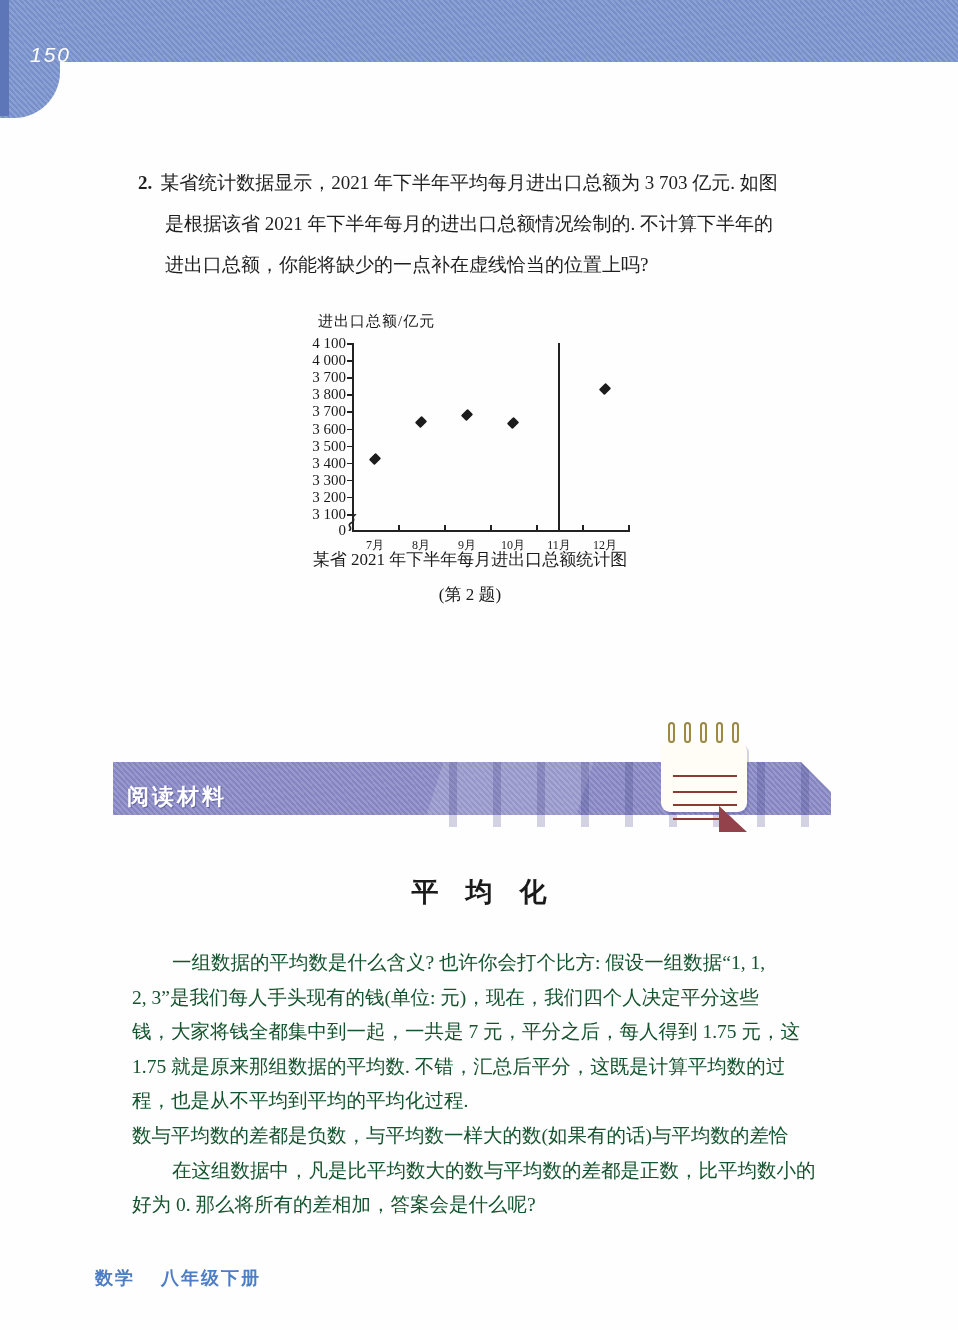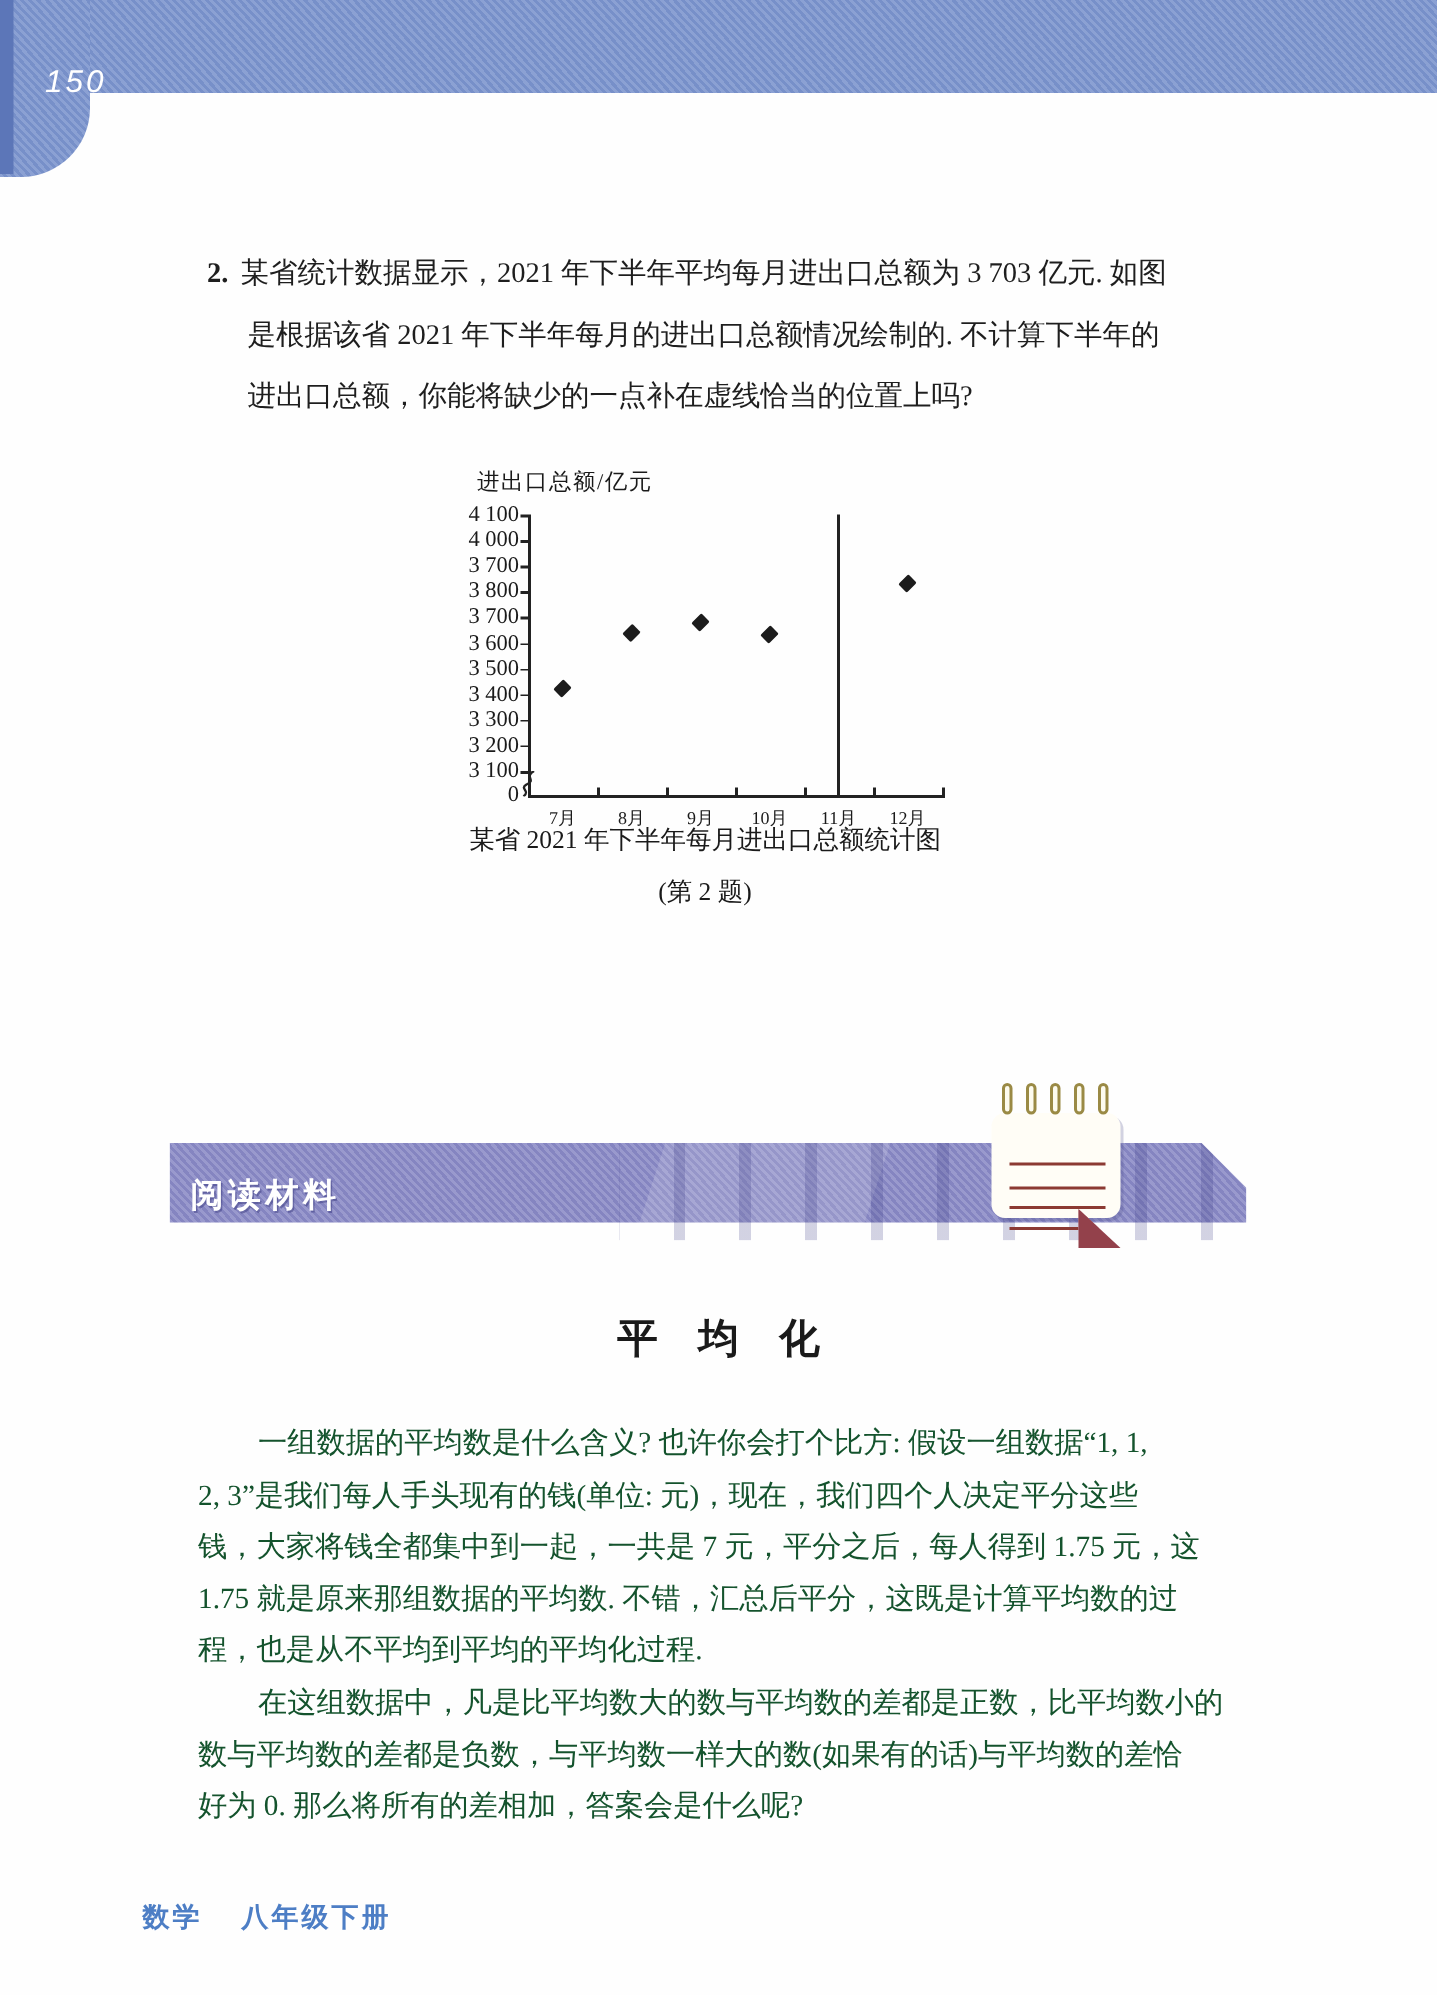--- a/index.html
+++ b/index.html
@@ -229,22 +229,22 @@
   <div class="reading-title">平　均　化</div>
   <div class="reading-body">
     <div>
         <div class="tline indent">一组数据的平均数是什么含义? 也许你会打个比方: 假设一组数据“1, 1,</div>
         <div class="tline">2, 3”是我们每人手头现有的钱(单位: 元)，现在，我们四个人决定平分这些</div>
         <div class="tline">钱，大家将钱全都集中到一起，一共是 7 元，平分之后，每人得到 1.75 元，这</div>
         <div class="tline">1.75 就是原来那组数据的平均数. 不错，汇总后平分，这既是计算平均数的过</div>
         <div class="tline">程，也是从不平均到平均的平均化过程.</div>
       </div>
     <div>
+        <div class="tline">数与平均数的差都是负数，与平均数一样大的数(如果有的话)与平均数的差恰</div>
         <div class="tline indent">在这组数据中，凡是比平均数大的数与平均数的差都是正数，比平均数小的</div>
-        <div class="tline">数与平均数的差都是负数，与平均数一样大的数(如果有的话)与平均数的差恰</div>
         <div class="tline">好为 0. 那么将所有的差相加，答案会是什么呢?</div>
       </div>
   </div>
 
   <div class="footer">
     <span class="subject">数学</span><span class="book">八年级下册</span>
   </div>
 
 </div>
 

